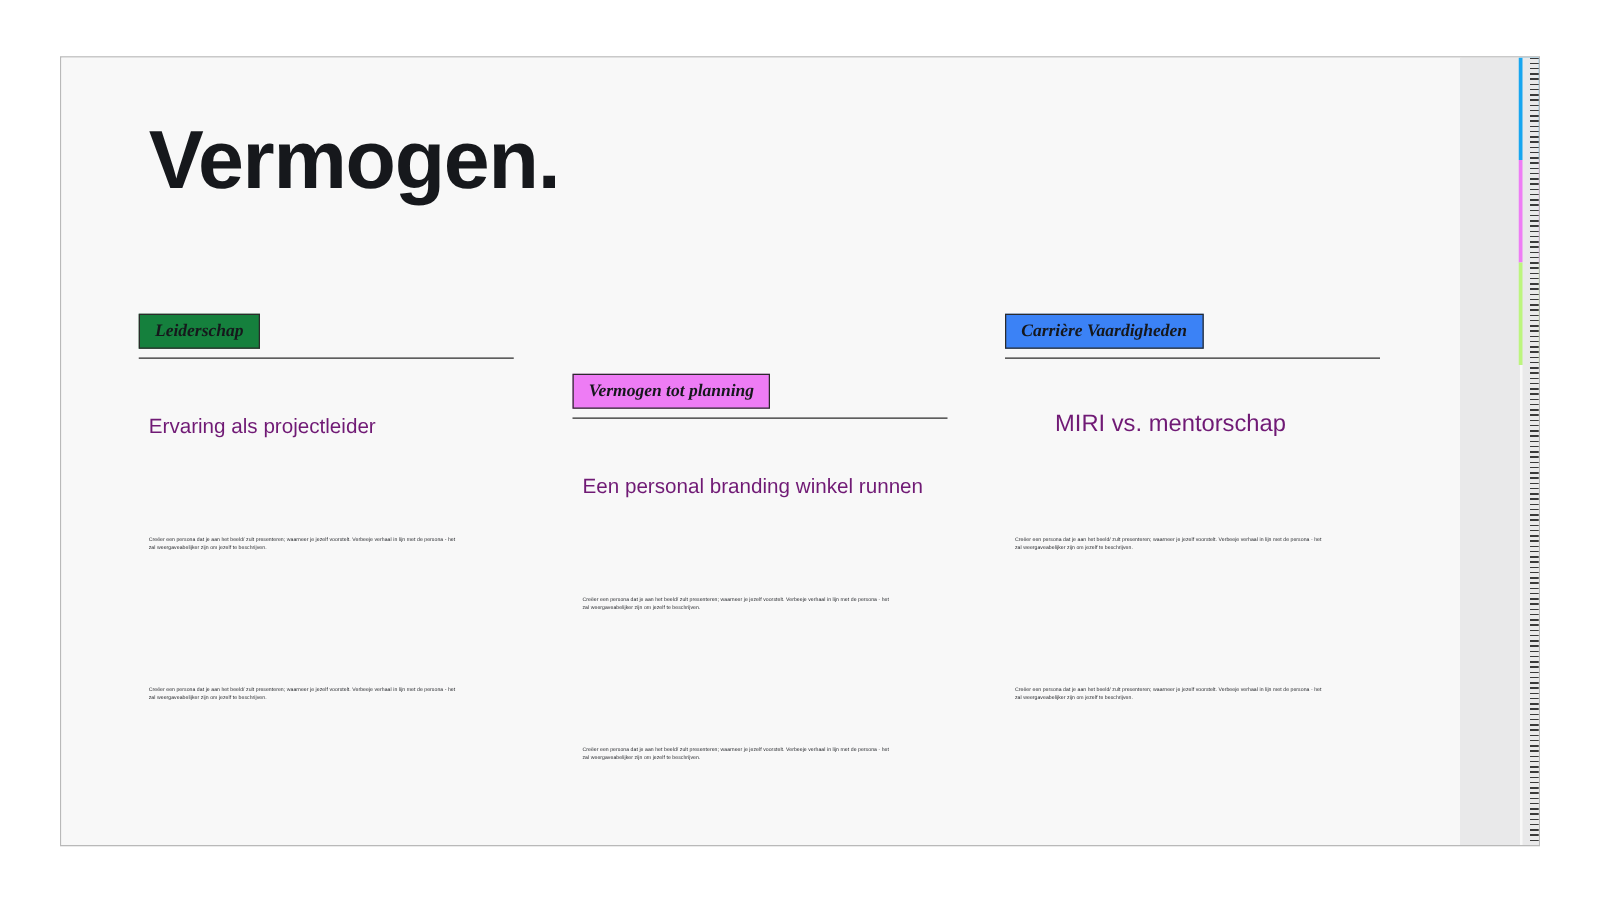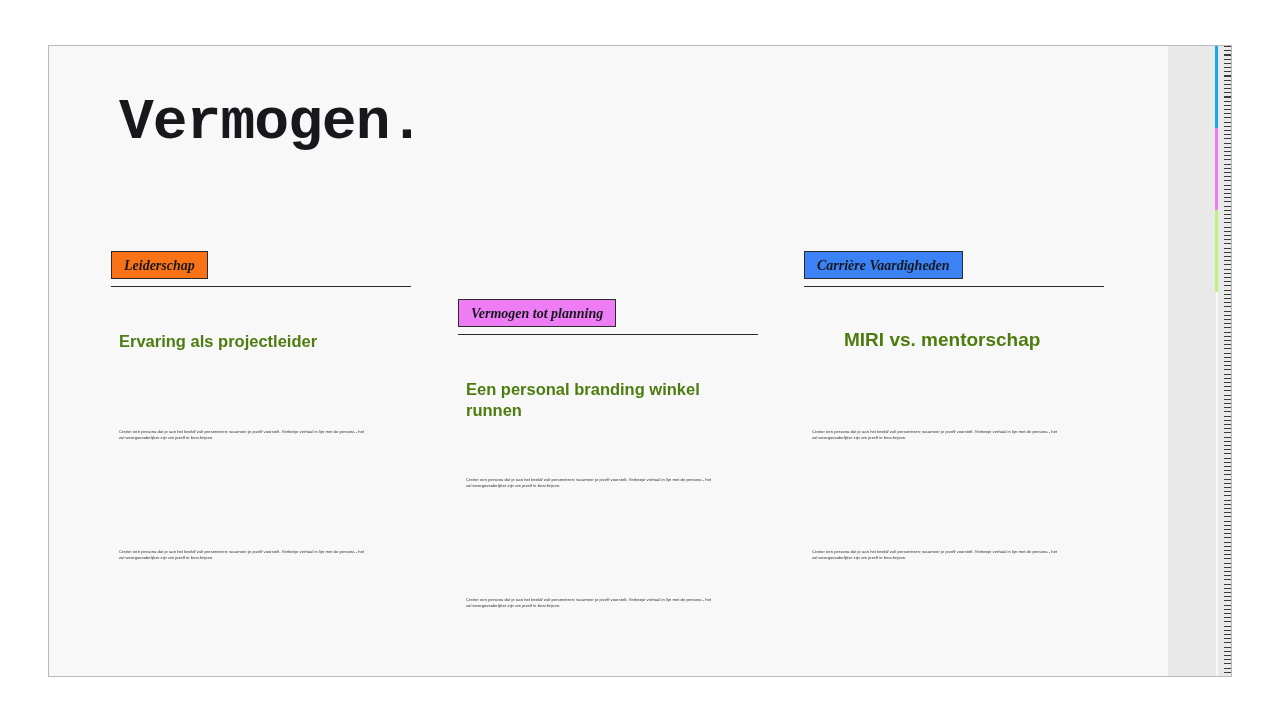--- a/index.html
+++ b/index.html
@@ -38,22 +38,22 @@
     top: 0;
     width: 1120px;
     height: 630px;
     background: #f8f8f8;
   }
 
   .title {
     position: absolute;
     left: 70px;
     top: 48px;
-    font-family: Liberation Mono, monospace;
-    font-size: 58px;
+    font-family: Liberation Sans, sans-serif;
+    font-size: 66px;
     line-height: 1;
     font-weight: 700;
     color: #16181c;
     letter-spacing: -1px;
   }
 
   
   .col {
     position: absolute;
     top: 205px;
@@ -78,42 +78,42 @@
     padding: 0 12px;
     font-family: "Liberation Serif", serif;
     font-style: italic;
     font-weight: 700;
     font-size: 14px;
     color: #16181c;
     border: 1px solid #2b2b2b;
     box-sizing: border-box;
     white-space: nowrap;
   }
-  .tag.green  { background: #f97316; }
+  .tag.green  { background: #15803d; }
   .tag.pink   { background: #ee7cf5; }
   .tag.blue   { background: #3b82f6; }
 
   .tag-rule {
     position: absolute;
     left: 0;
     top: 35px;
     width: 300px;
     height: 1px;
     background: #2b2b2b;
   }
 
   .col-heading {
     position: absolute;
     top: 80px;
     left: 8px;
     width: 290px;
     font-family: "Liberation Sans", sans-serif;
-    font-weight: 700;
+    font-weight: 400;
     font-size: 16.5px;
-    color: #4d7c0f;
+    color: #701a75;
     line-height: 1.25;
   }
   .col-heading.big {
     font-size: 19px;
     top: 77px;
     margin-left: 32px;
   }
 
   .body-block {
     position: absolute;

